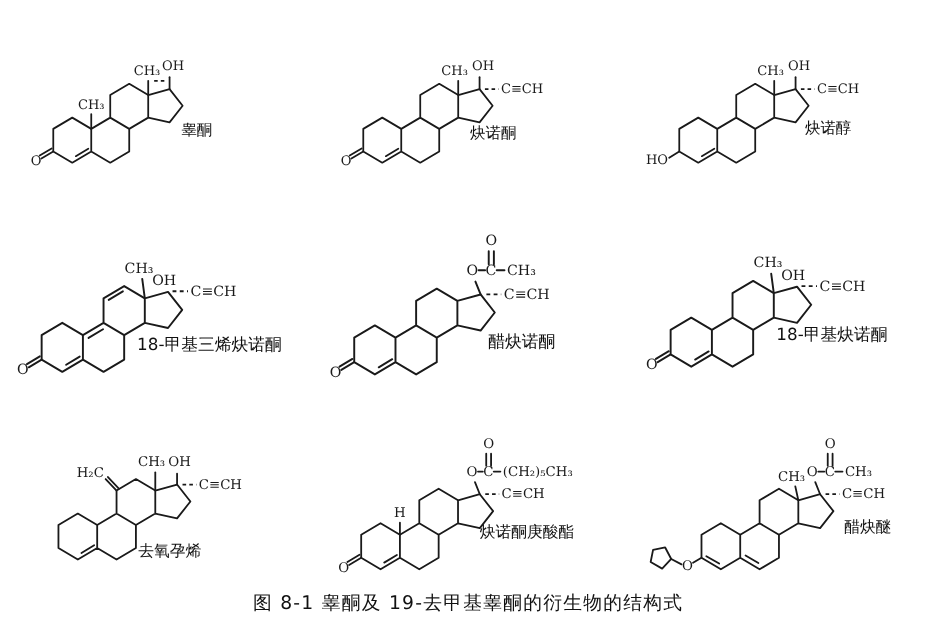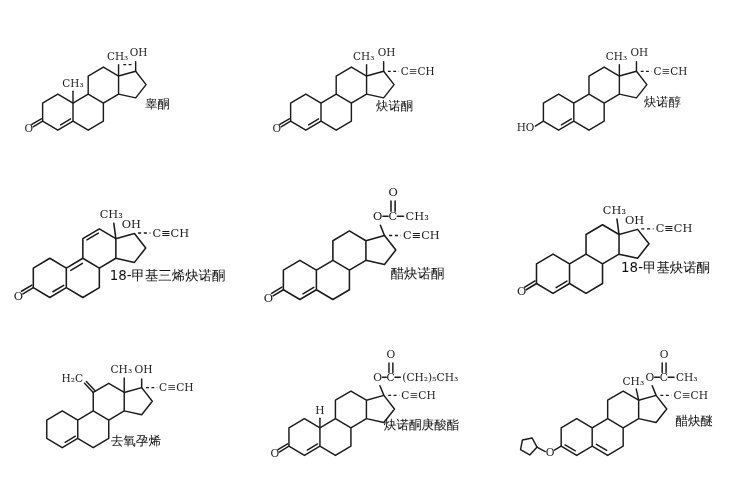--- a/index.html
+++ b/index.html
@@ -197,13 +197,14 @@
           <text class="atom" x="138.5" y="42">CH₃</text>
           <text class="atom" x="94.5" y="46" text-anchor="middle">CH₃</text>
           <text class="atom" x="136" y="60.5">C≡CH</text>
         </g>
         <text class="cname" x="174" y="114">醋炔醚</text>
       </svg>
     </figure>
 
   </div>
 
+  <div class="caption">图 8-1  睾酮及 19-去甲基睾酮的衍生物的结构式</div>
 </div>
 
 </body></html>

